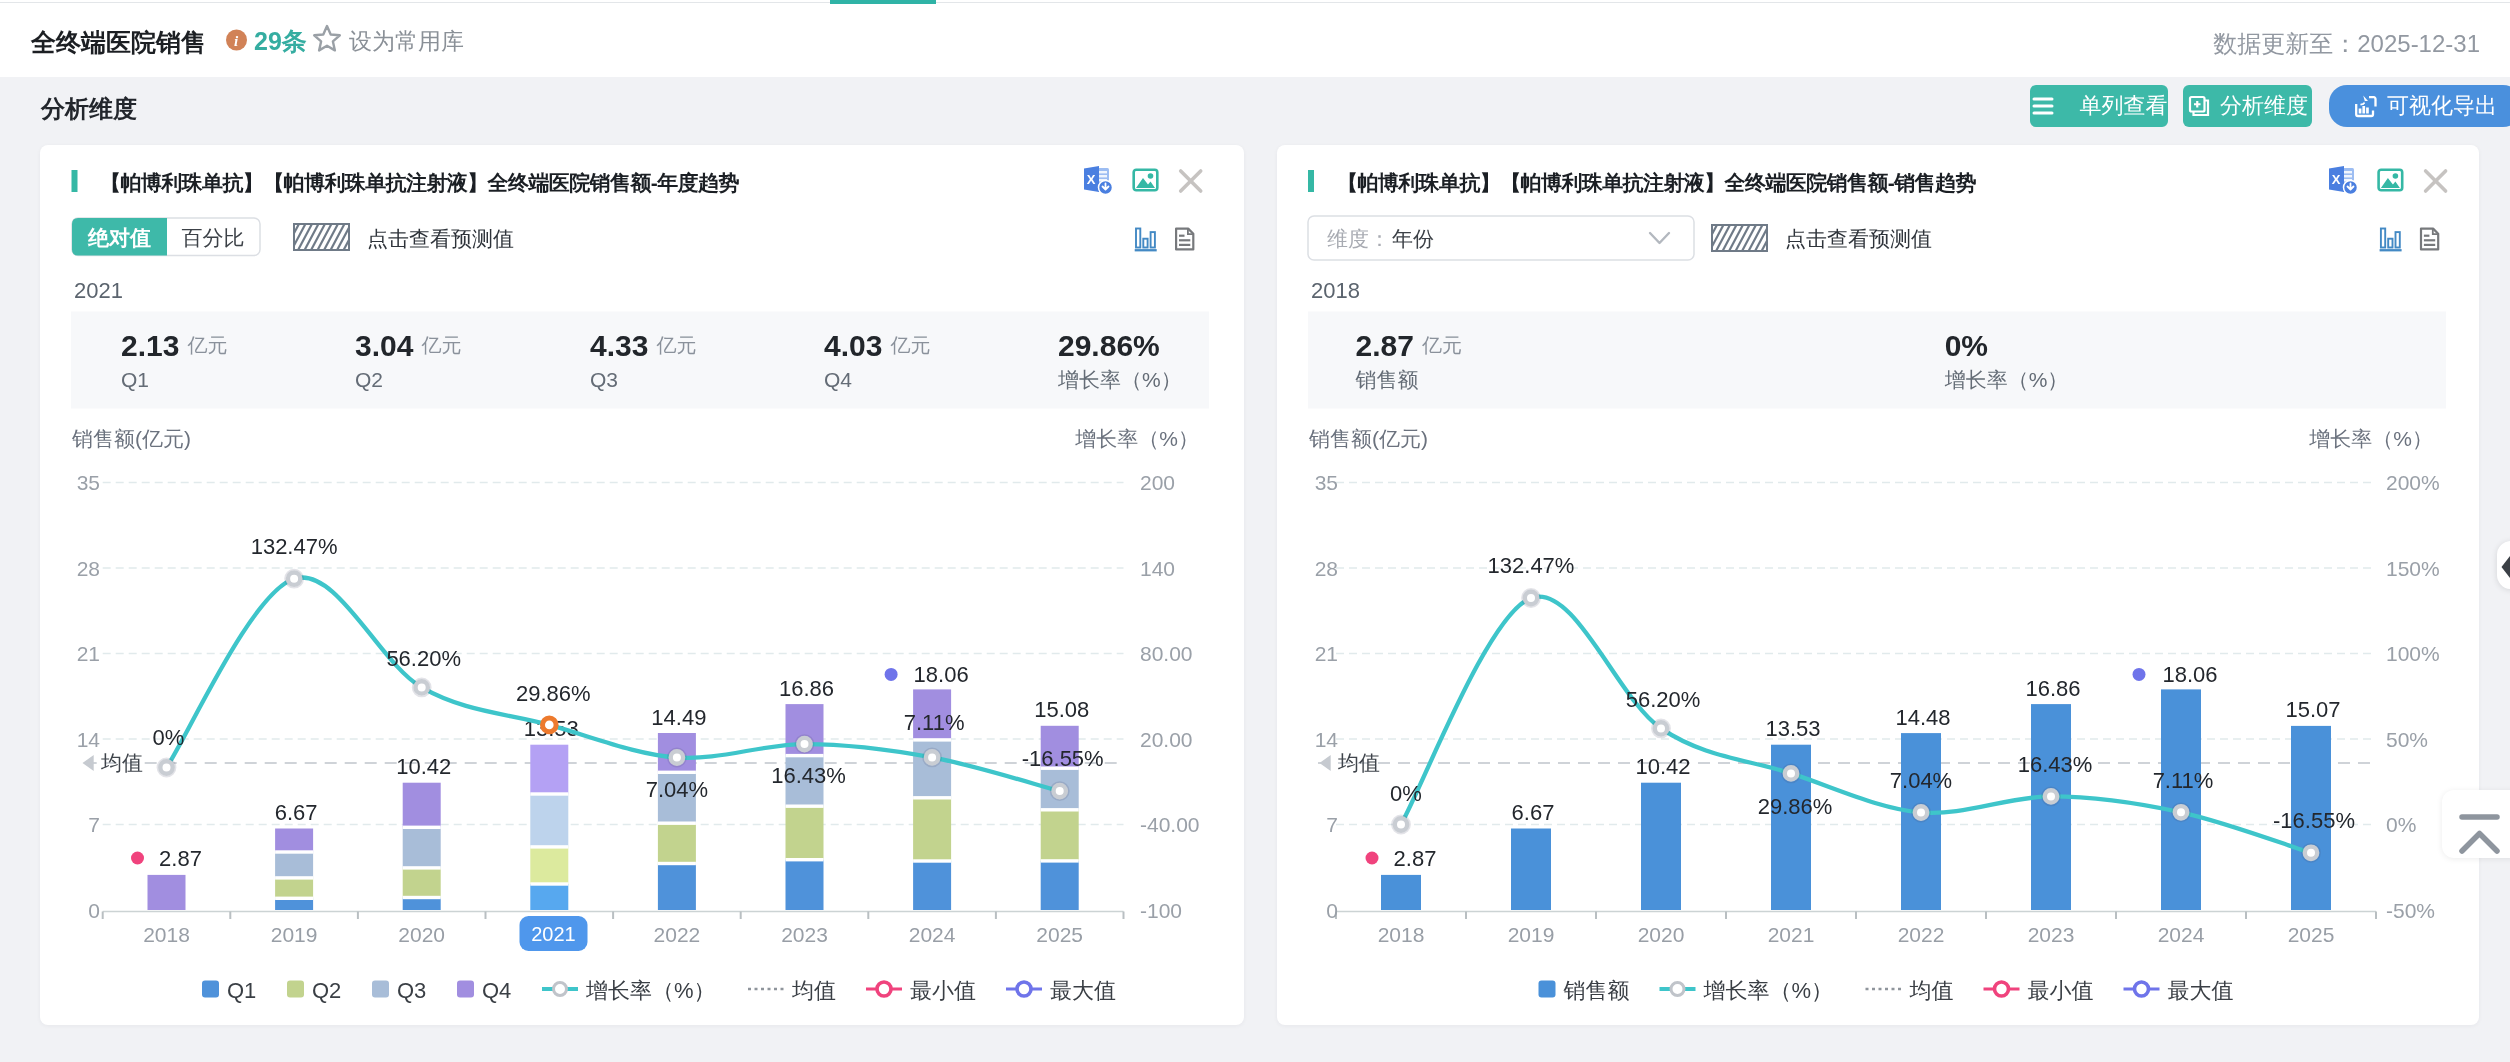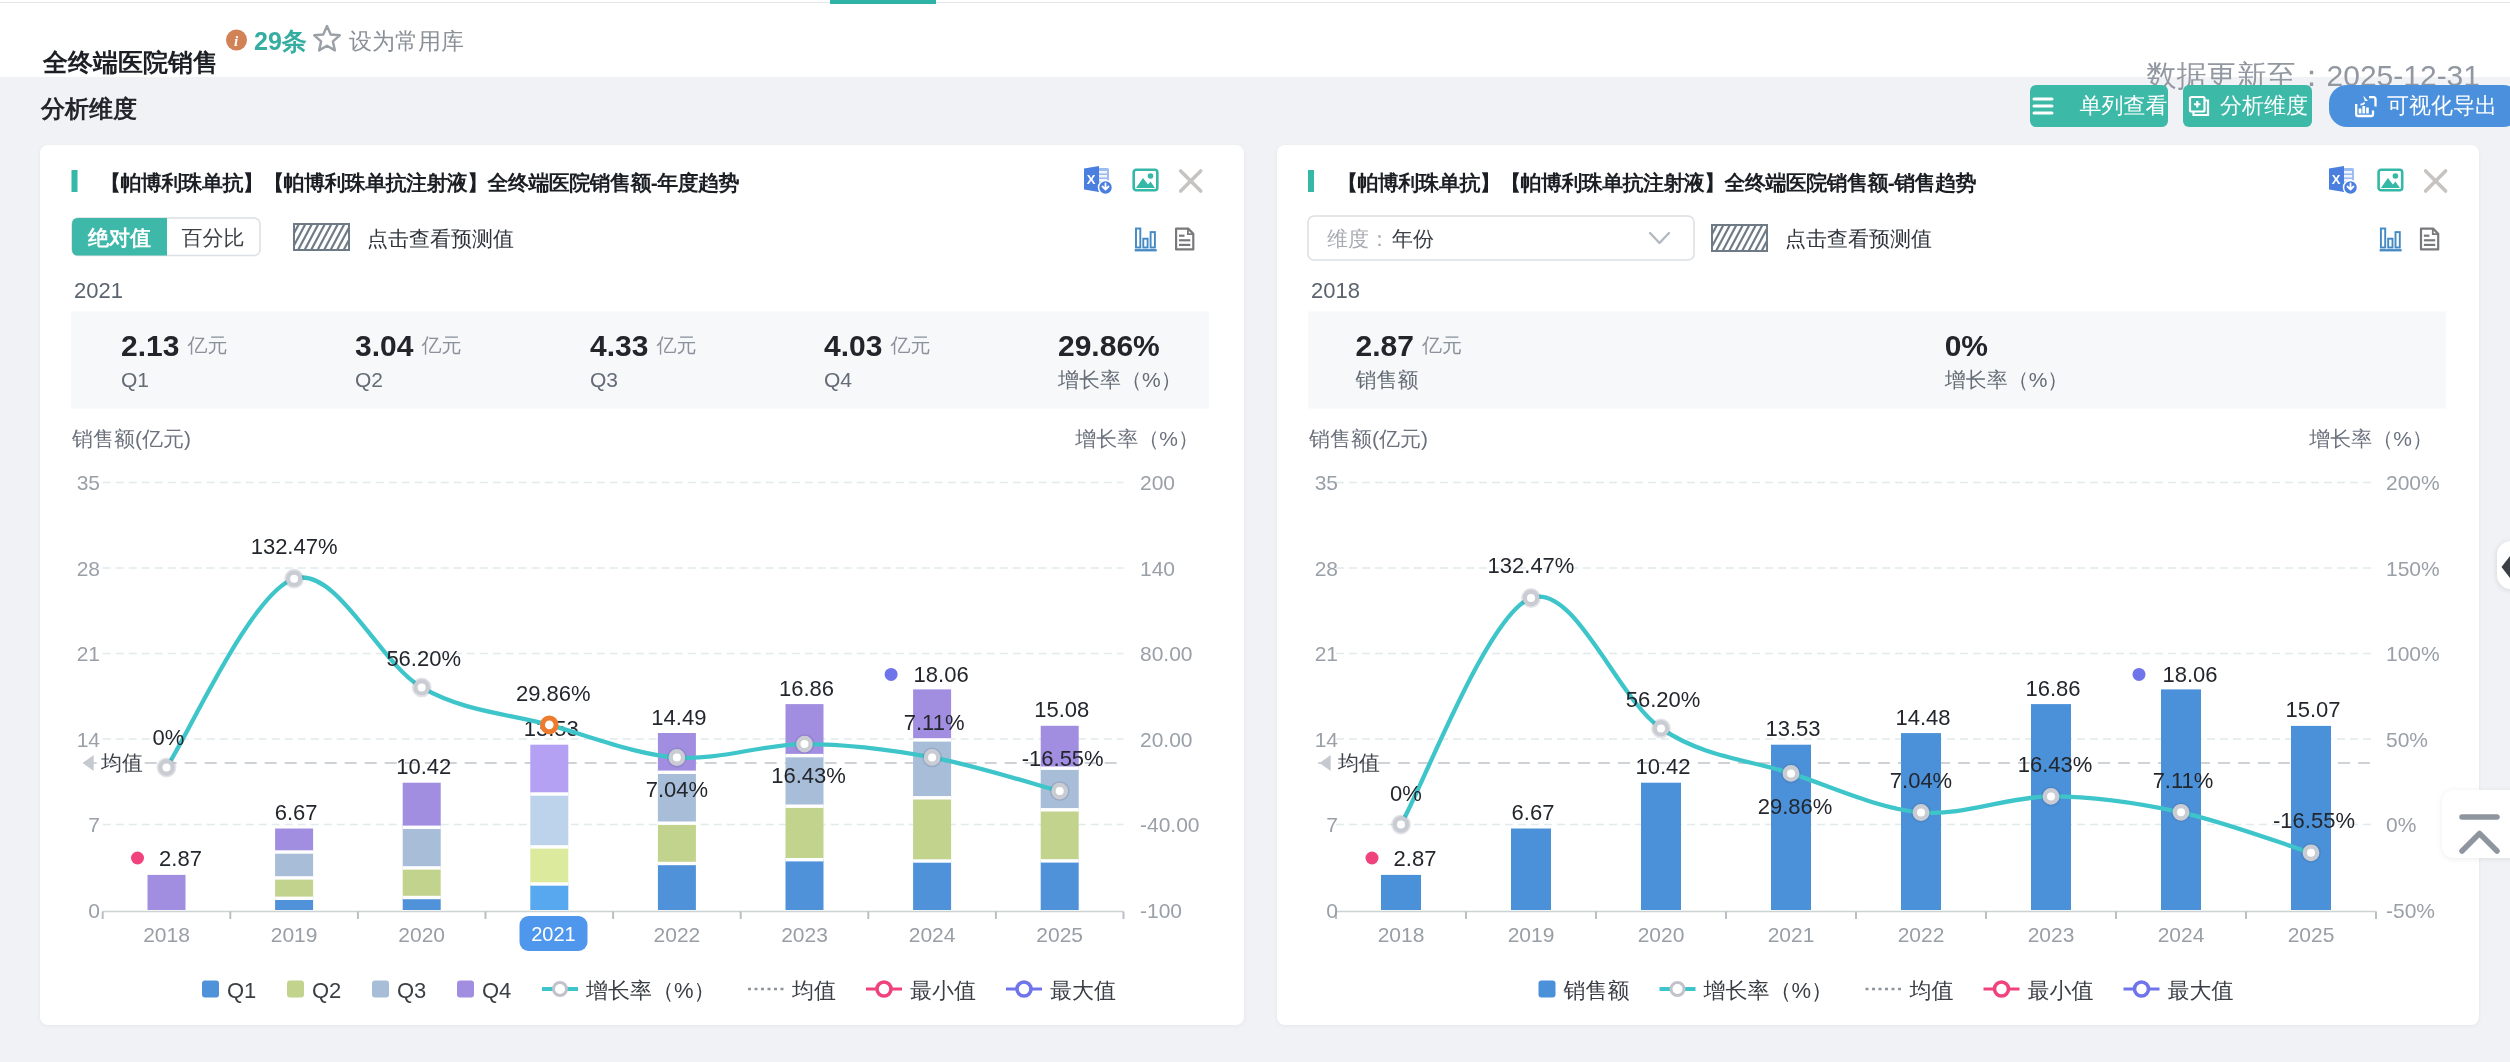--- a/index.html
+++ b/index.html
@@ -3,29 +3,29 @@
 * { margin:0; padding:0; box-sizing:border-box; }
 body { width:2510px; height:1062px; position:relative; overflow:hidden;
   background:#f1f2f5; font-family:"Liberation Sans",sans-serif; }
 .abs { position:absolute; }
 .card { position:absolute; top:145px; height:880px; background:#fff; border-radius:8px;
   box-shadow:0 1px 4px rgba(31,37,52,.05); }
 </style></head><body>
 <div class="abs" style="left:0;top:0;width:2510px;height:77px;background:#fff;"></div>
 <div class="abs" style="left:0;top:2px;width:2510px;height:1px;background:#e3e6e9;"></div>
 <div class="abs" style="left:830px;top:0;width:106px;height:3.5px;background:#2fb3a6;"></div>
-<div class="abs" style="left:43px;top:26px;font-size:25px;font-weight:bold;color:#1c1f23;margin-top:20px;">全终端医院销售</div>
+<div class="abs" style="left:31px;top:26px;font-size:25px;font-weight:bold;color:#1c1f23;">全终端医院销售</div>
 <svg class="abs" style="left:0;top:0" width="700" height="77">
     <circle cx="236.5" cy="40" r="10.5" fill="#d18257"></circle>
     <text x="236" y="41" font-size="15" font-weight="bold" font-style="italic" fill="#fff" text-anchor="middle" dominant-baseline="central" font-family="Liberation Serif,serif">i</text>
     <text x="254" y="41" font-size="25" font-weight="bold" fill="#35ada1" dominant-baseline="central">29条</text>
     <polygon points="327,26 330.7,34.5 339.8,35.3 332.9,41.4 334.9,50.4 327,45.7 319.1,50.4 321.1,41.4 314.2,35.3 323.3,34.5" fill="none" stroke="#9aa0a6" stroke-width="2.4" stroke-linejoin="round"></polygon>
     <text x="349" y="41" font-size="23" fill="#8a9097" dominant-baseline="central">设为常用库</text>
   </svg>
-<div class="abs" style="right:30px;top:28px;font-size:30px;color:#9298a1;margin-top:28px;">数据更新至：2025-12-31</div>
+<div class="abs" style="right:30px;top:28px;font-size:24px;color:#9298a1;">数据更新至：2025-12-31</div>
 <div class="abs" style="left:41px;top:93px;font-size:24px;font-weight:bold;color:#22262c;">分析维度</div>
 <div class="abs" style="left:2030px;top:85px;width:138px;height:42px;background:#3db9a8;border-radius:6px;color:#fff;font-size:22px;display:flex;align-items:center;justify-content:center;gap:25px;">
     <svg width="24" height="24" viewBox="0 0 24 24">
       <g stroke="#fff" stroke-width="3" stroke-linecap="round">
         <line x1="3" y1="5" x2="21" y2="5"></line>
         <line x1="3" y1="12" x2="21" y2="12"></line>
         <line x1="3" y1="19" x2="21" y2="19"></line>
       </g>
     </svg>
     <span>单列查看</span>

